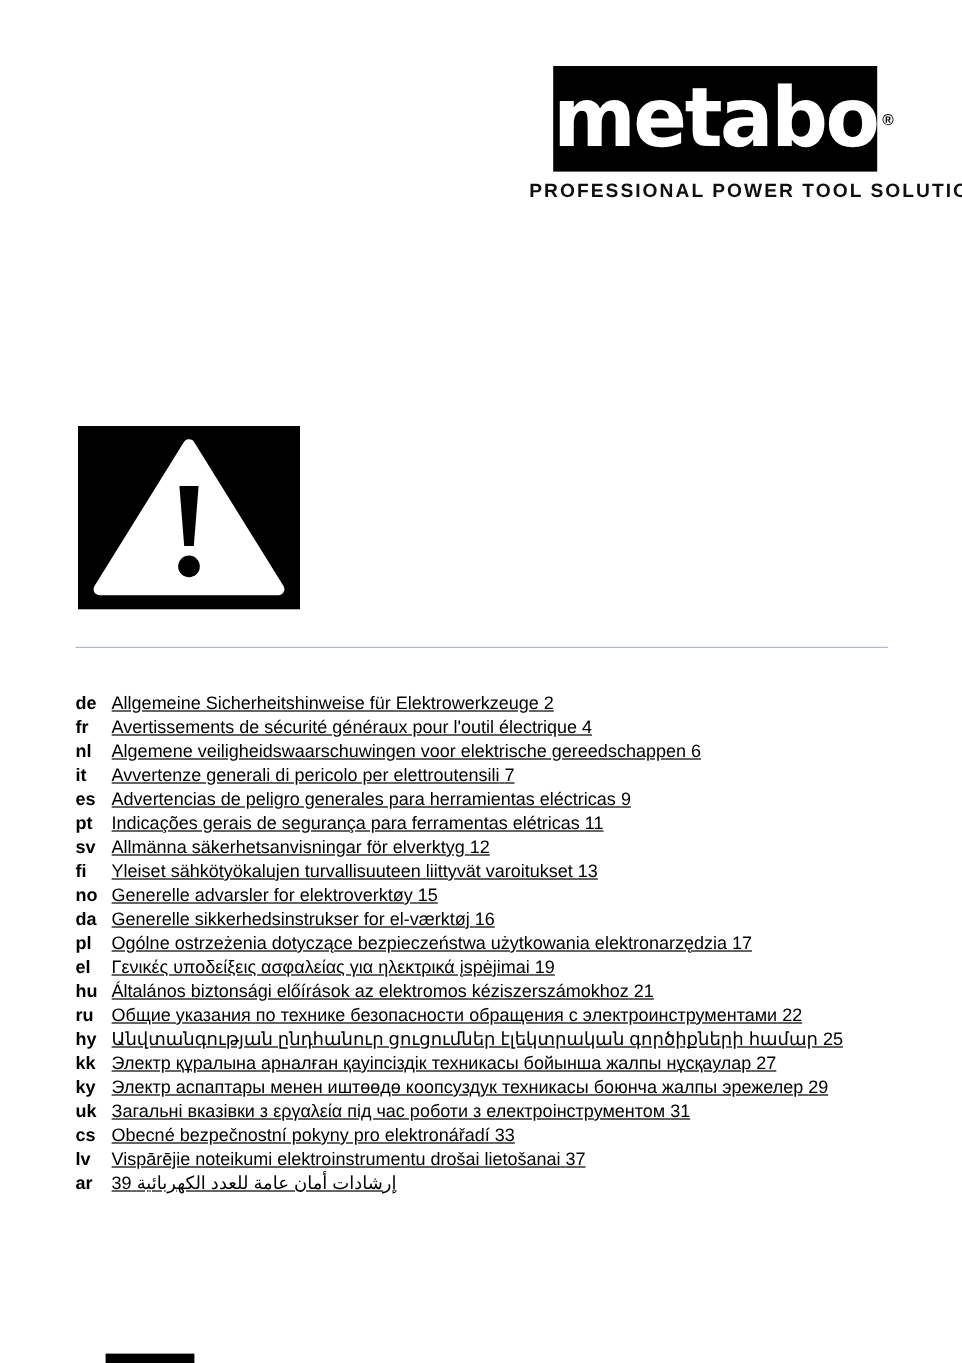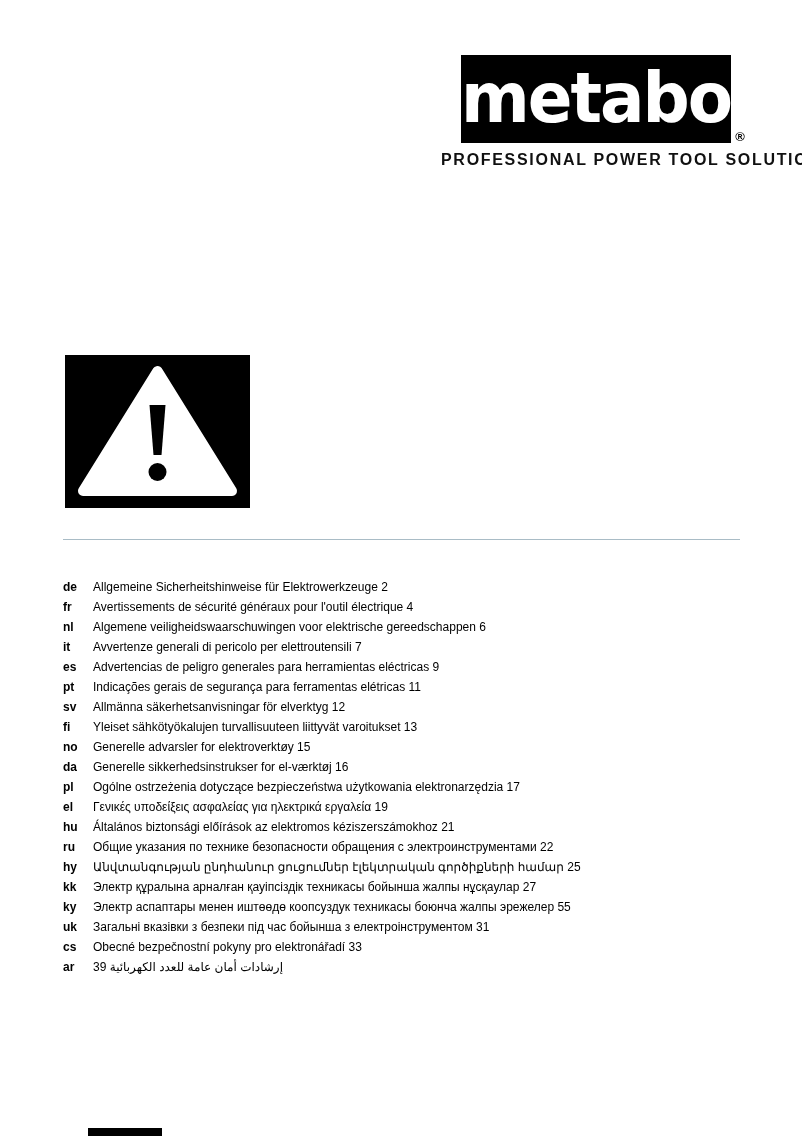--- a/index.html
+++ b/index.html
@@ -9,21 +9,21 @@
     width: 802px;
     height: 1136px;
     background: #ffffff;
     color: #000;
     font-family: "Liberation Sans", sans-serif;
     overflow: hidden;
   }
 
   
   .brand { position: absolute; top: 55px; left: 441px; width: 302px; }
-  .brand-row { display: flex; align-items: flex-end; padding-left: 20px; }
+  .brand-row { display: flex; align-items: center; padding-left: 20px; }
   .logo-box {
     background: #000;
     width: 281px;
     height: 88px;
     display: flex;
     align-items: center;
     justify-content: center;
   }
   .logo-text {
     color: #fff;
@@ -51,21 +51,21 @@
   
   .divider {
     position: absolute; left: 63px; top: 539px;
     width: 677px; height: 1px;
     background: #a9bcc6; border: 0; margin: 0; padding: 0;
   }
 
   
   .toc {
     position: absolute; left: 63px; top: 577px; width: 706px;
-    font-size: 12px; line-height: 20px;
+    font-size: 15px; line-height: 20px; text-decoration: underline;
   }
   .toc-row { white-space: nowrap; }
   .lang-code { display: inline-block; width: 30px; font-weight: bold; }
   .toc-title { }
   .toc-page { }
 
   
   .website { position: absolute; left: 52px; top: 1089px; font-size: 22px; letter-spacing: 0.2px; margin-top: 48px; }
   .print-mark { position: absolute; left: 88px; bottom: 0; width: 74px; height: 8px; background: #000; }
 </style>
@@ -112,38 +112,39 @@
     <div class="toc-row"><span class="lang-code">sv</span><span class="toc-title">Allmänna säkerhetsanvisningar för elverktyg</span> <span class="toc-page">12</span></div>
 
     <div class="toc-row"><span class="lang-code">fi</span><span class="toc-title">Yleiset sähkötyökalujen turvallisuuteen liittyvät varoitukset</span> <span class="toc-page">13</span></div>
 
     <div class="toc-row"><span class="lang-code">no</span><span class="toc-title">Generelle advarsler for elektroverktøy</span> <span class="toc-page">15</span></div>
 
     <div class="toc-row"><span class="lang-code">da</span><span class="toc-title">Generelle sikkerhedsinstrukser for el-værktøj</span> <span class="toc-page">16</span></div>
 
     <div class="toc-row"><span class="lang-code">pl</span><span class="toc-title">Ogólne ostrzeżenia dotyczące bezpieczeństwa użytkowania elektronarzędzia</span> <span class="toc-page">17</span></div>
 
-    <div class="toc-row"><span class="lang-code">el</span><span class="toc-title">Γενικές υποδείξεις ασφαλείας για ηλεκτρικά εργαλεία</span> <span class="toc-page">19</span></div>
+    <div class="toc-row"><span class="lang-code">el</span><span class="toc-title">Γενικές υποδείξεις ασφαλείας για ηλεκτρικά įspėjimai</span> <span class="toc-page">19</span></div>
 
     <div class="toc-row"><span class="lang-code">hu</span><span class="toc-title">Általános biztonsági előírások az elektromos kéziszerszámokhoz</span> <span class="toc-page">21</span></div>
 
     <div class="toc-row"><span class="lang-code">ru</span><span class="toc-title">Общие указания по технике безопасности обращения с электроинструментами</span> <span class="toc-page">22</span></div>
 
     <div class="toc-row"><span class="lang-code">hy</span><span class="toc-title">Անվտանգության ընդհանուր ցուցումներ էլեկտրական գործիքների համար</span> <span class="toc-page">25</span></div>
 
     <div class="toc-row"><span class="lang-code">kk</span><span class="toc-title">Электр құралына арналған қауіпсіздік техникасы бойынша жалпы нұсқаулар</span> <span class="toc-page">27</span></div>
 
-    <div class="toc-row"><span class="lang-code">ky</span><span class="toc-title">Электр аспаптары менен иштөөдө коопсуздук техникасы боюнча жалпы эрежелер</span> <span class="toc-page">55</span></div>
+    <div class="toc-row"><span class="lang-code">ky</span><span class="toc-title">Электр аспаптары менен иштөөдө коопсуздук техникасы боюнча жалпы эрежелер</span> <span class="toc-page">29</span></div>
 
-    <div class="toc-row"><span class="lang-code">uk</span><span class="toc-title">Загальні вказівки з безпеки під час бойынша з електроінструментом</span> <span class="toc-page">31</span></div>
+    <div class="toc-row"><span class="lang-code">uk</span><span class="toc-title">Загальні вказівки з εργαλεία під час роботи з електроінструментом</span> <span class="toc-page">31</span></div>
 
     <div class="toc-row"><span class="lang-code">cs</span><span class="toc-title">Obecné bezpečnostní pokyny pro elektronářadí</span> <span class="toc-page">33</span></div>
 
 
 
+    <div class="toc-row"><span class="lang-code">lv</span><span class="toc-title">Vispārējie noteikumi elektroinstrumentu drošai lietošanai</span> <span class="toc-page">37</span></div>
 
     <div class="toc-row"><span class="lang-code">ar</span><span class="toc-title">إرشادات أمان عامة للعدد الكهربائية</span> <span class="toc-page">39</span></div>
   </main>
 
   <footer>
     <div class="website">www.metabo.com</div>
   </footer>
 
   <div class="print-mark"></div>
 </div>

